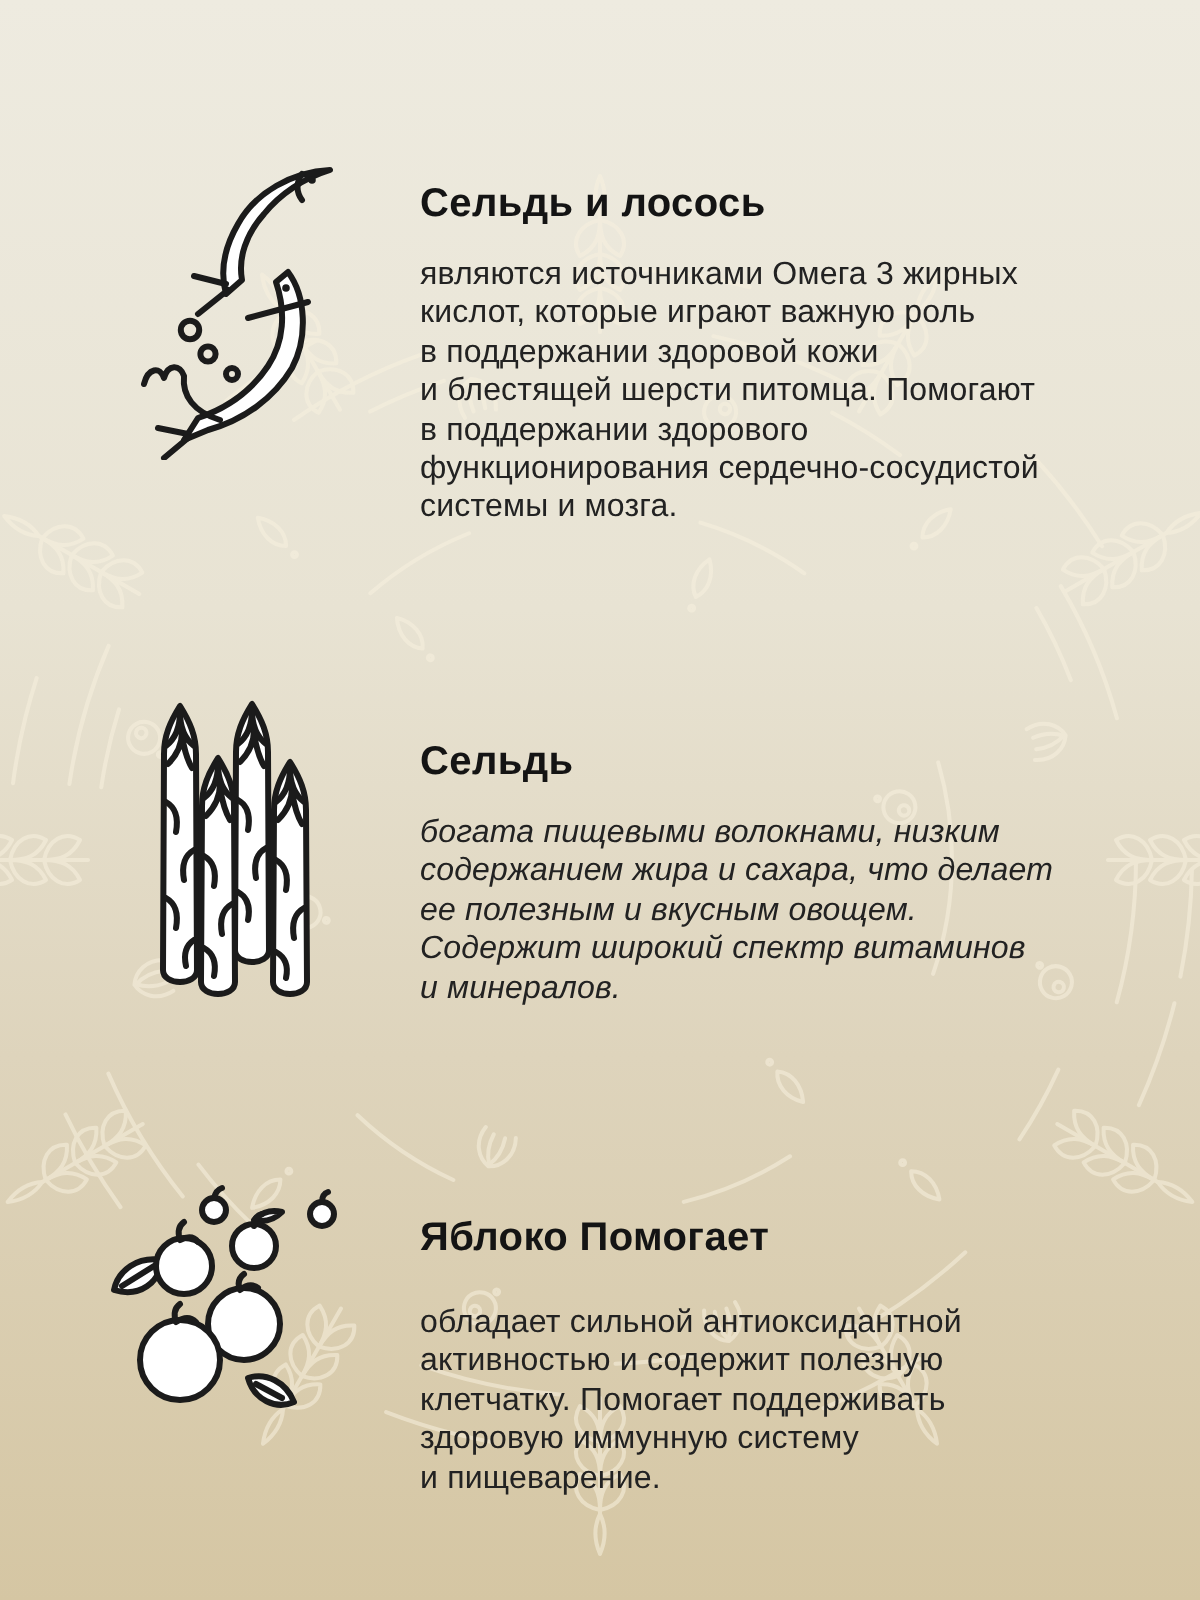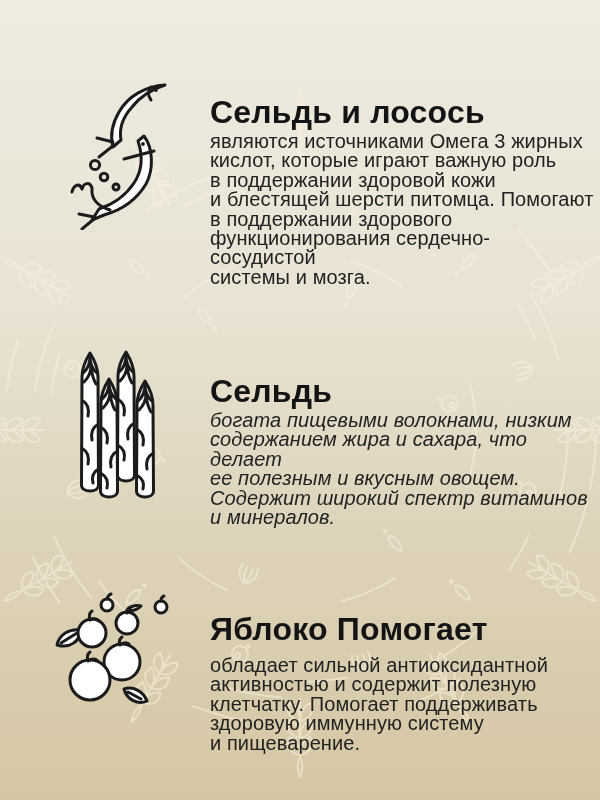--- a/index.html
+++ b/index.html
@@ -6,26 +6,26 @@
   body{
     width:600px;height:800px;position:relative;overflow:hidden;
     font-family:"Liberation Sans","DejaVu Sans",sans-serif;
     background:linear-gradient(180deg,#EEEBE0 0%,#E8E3D3 38%,#DED4BC 66%,#D5C6A3 100%);
   }
   .watermark{position:absolute;left:0;top:0;pointer-events:none;}
   .section{position:absolute;left:0;top:0;width:600px;height:0;}
   .icon{position:absolute;}
   .title{
     position:absolute;left:210px;width:380px;
-    font-size:32px;font-weight:bold;line-height:33px;
+    font-size:20px;font-weight:bold;line-height:33px;
     color:#141414;letter-spacing:0.2px;
   }
   .body{
     position:absolute;left:210px;width:385px;
-    font-size:20px;line-height:19.4px;color:#222222;
+    font-size:16px;line-height:19.4px;color:#222222;
     white-space:pre-line;letter-spacing:0.1px;
   }
   #sec1 .title{top:69px;}  #sec1 .body{top:112px;}
   #sec1 .icon{left:68px;top:80px;width:110px;height:150px;}
   #sec2 .title{top:348px;} #sec2 .body{top:391px;font-style:italic;}
   #sec2 .icon{left:76px;top:350px;width:82px;height:152px;}
   #sec3 .title{top:586px;} #sec3 .body{top:636px;}
   #sec3 .icon{left:48px;top:592px;width:142px;height:133px;}
   .doodle{fill:#ffffff;stroke:#1B1B1B;stroke-width:3;stroke-linecap:round;stroke-linejoin:round;}
   .doodle .ln{fill:none;}

